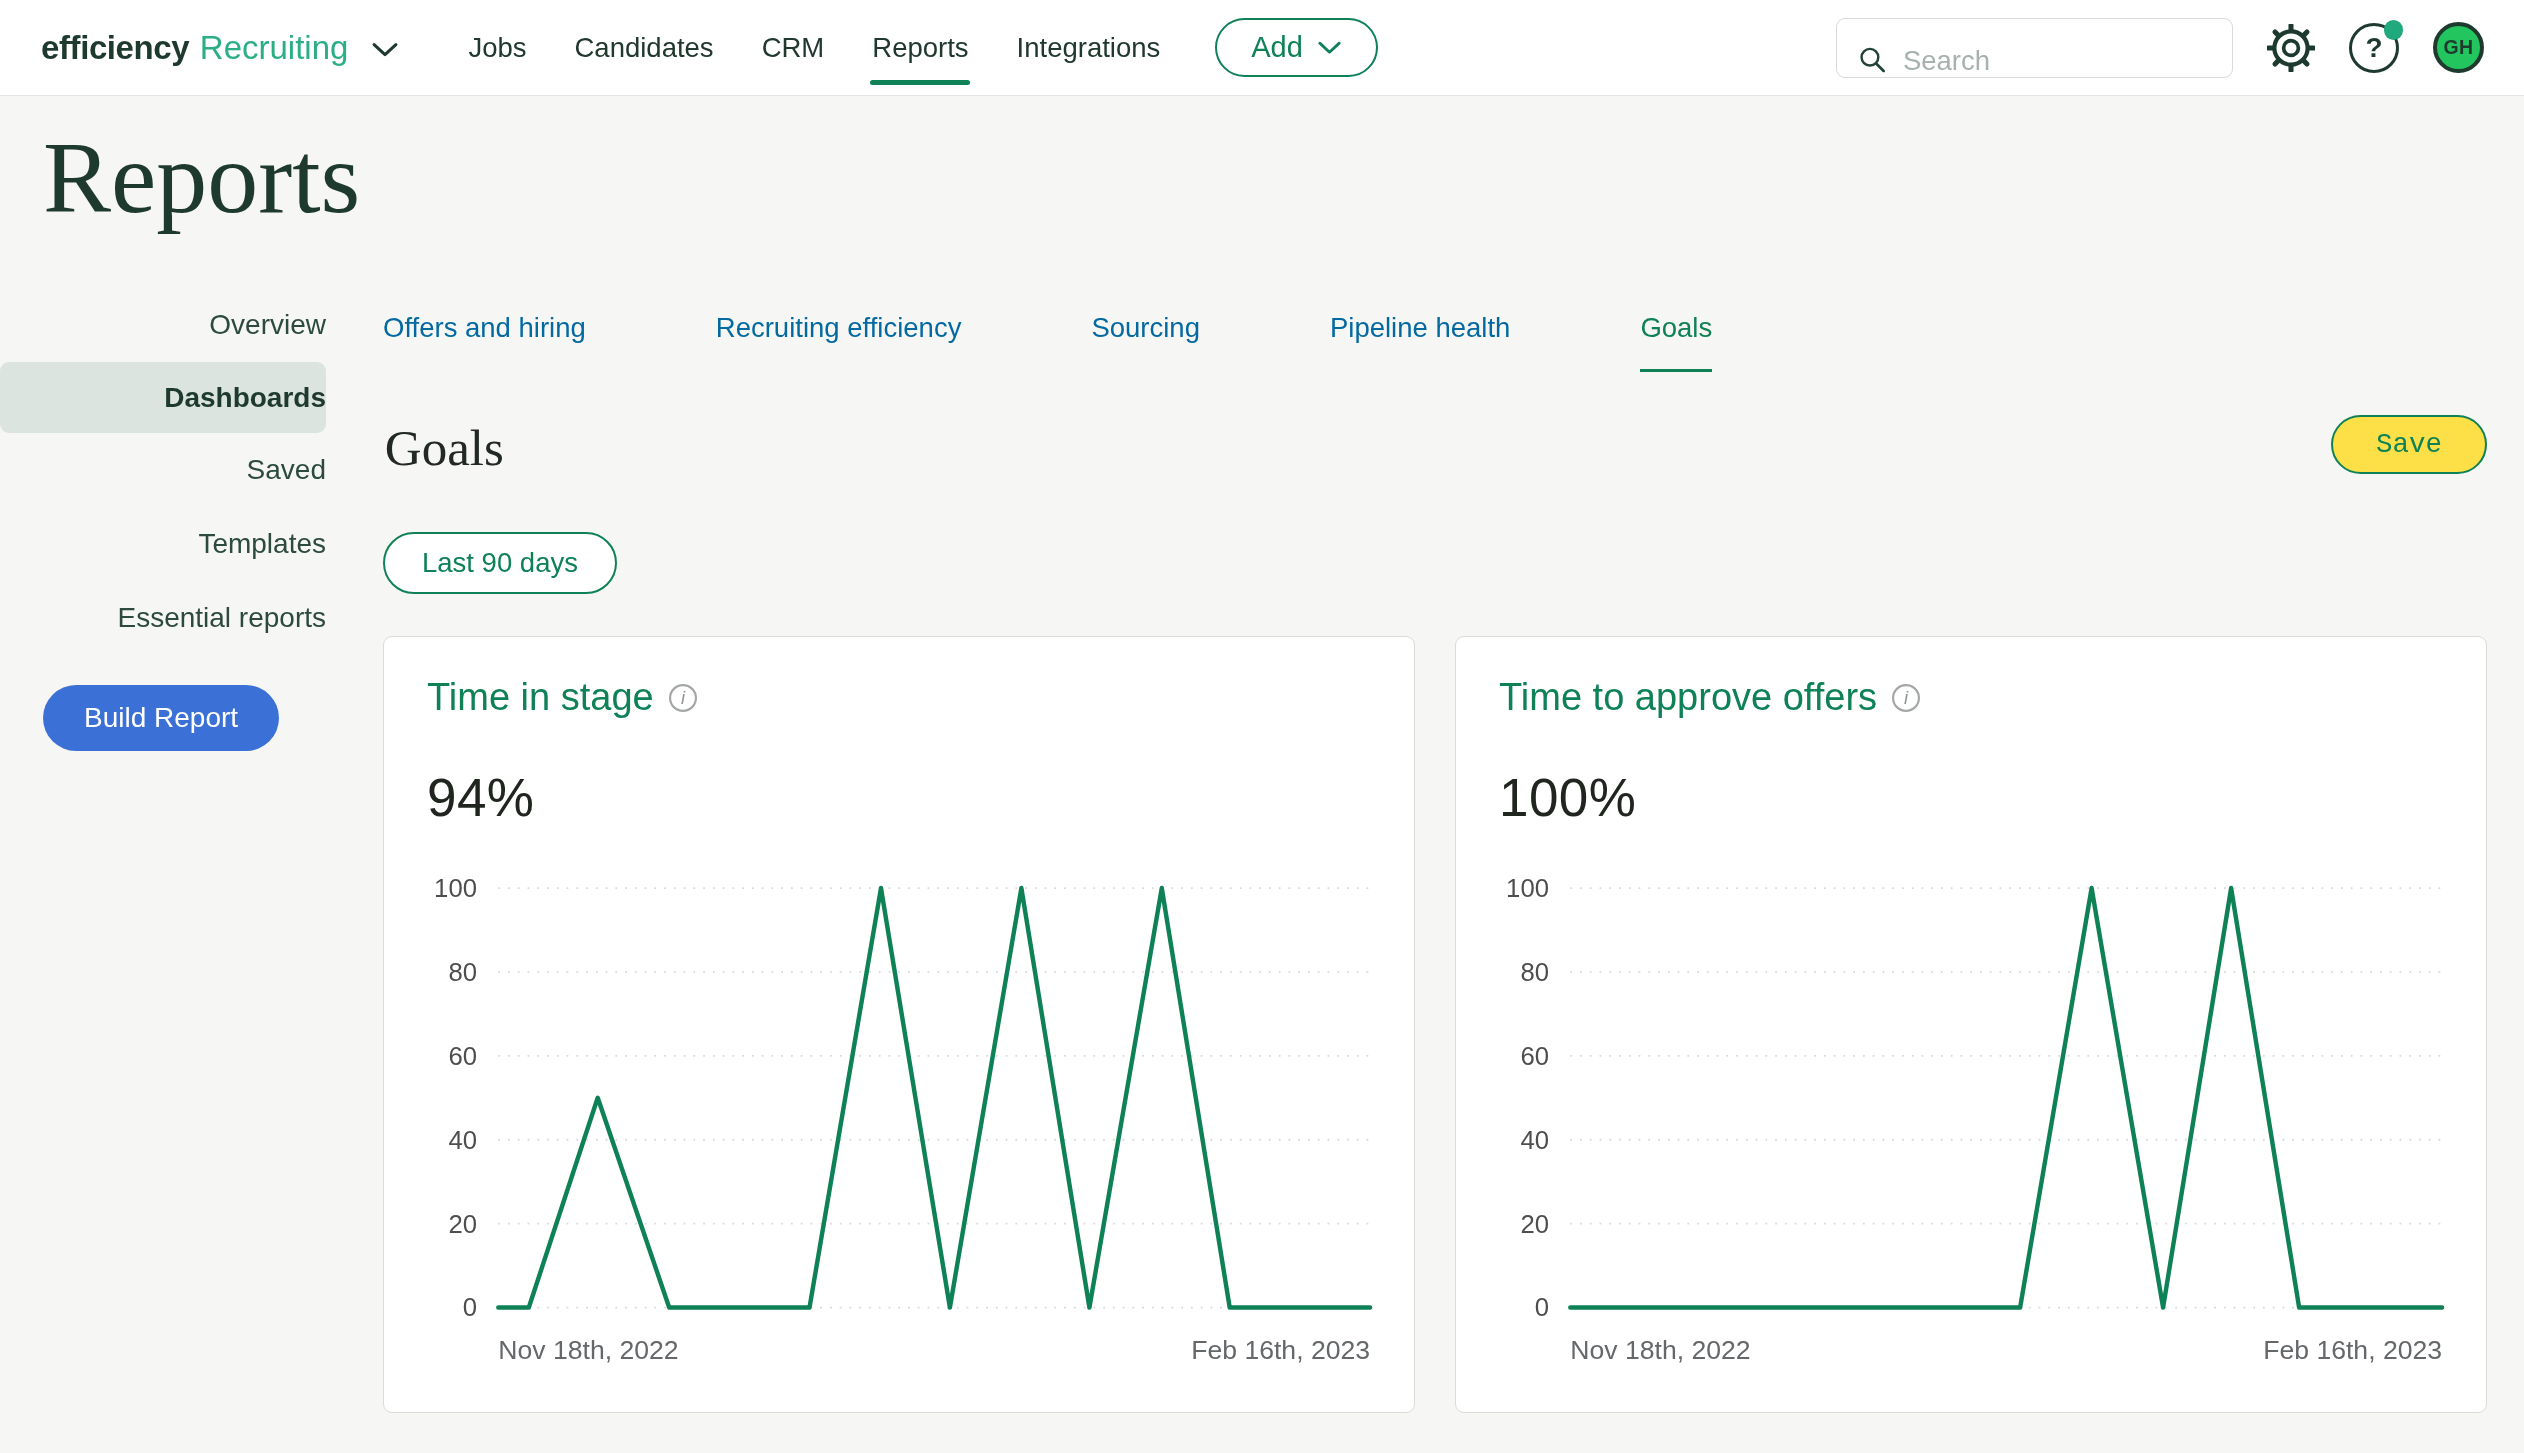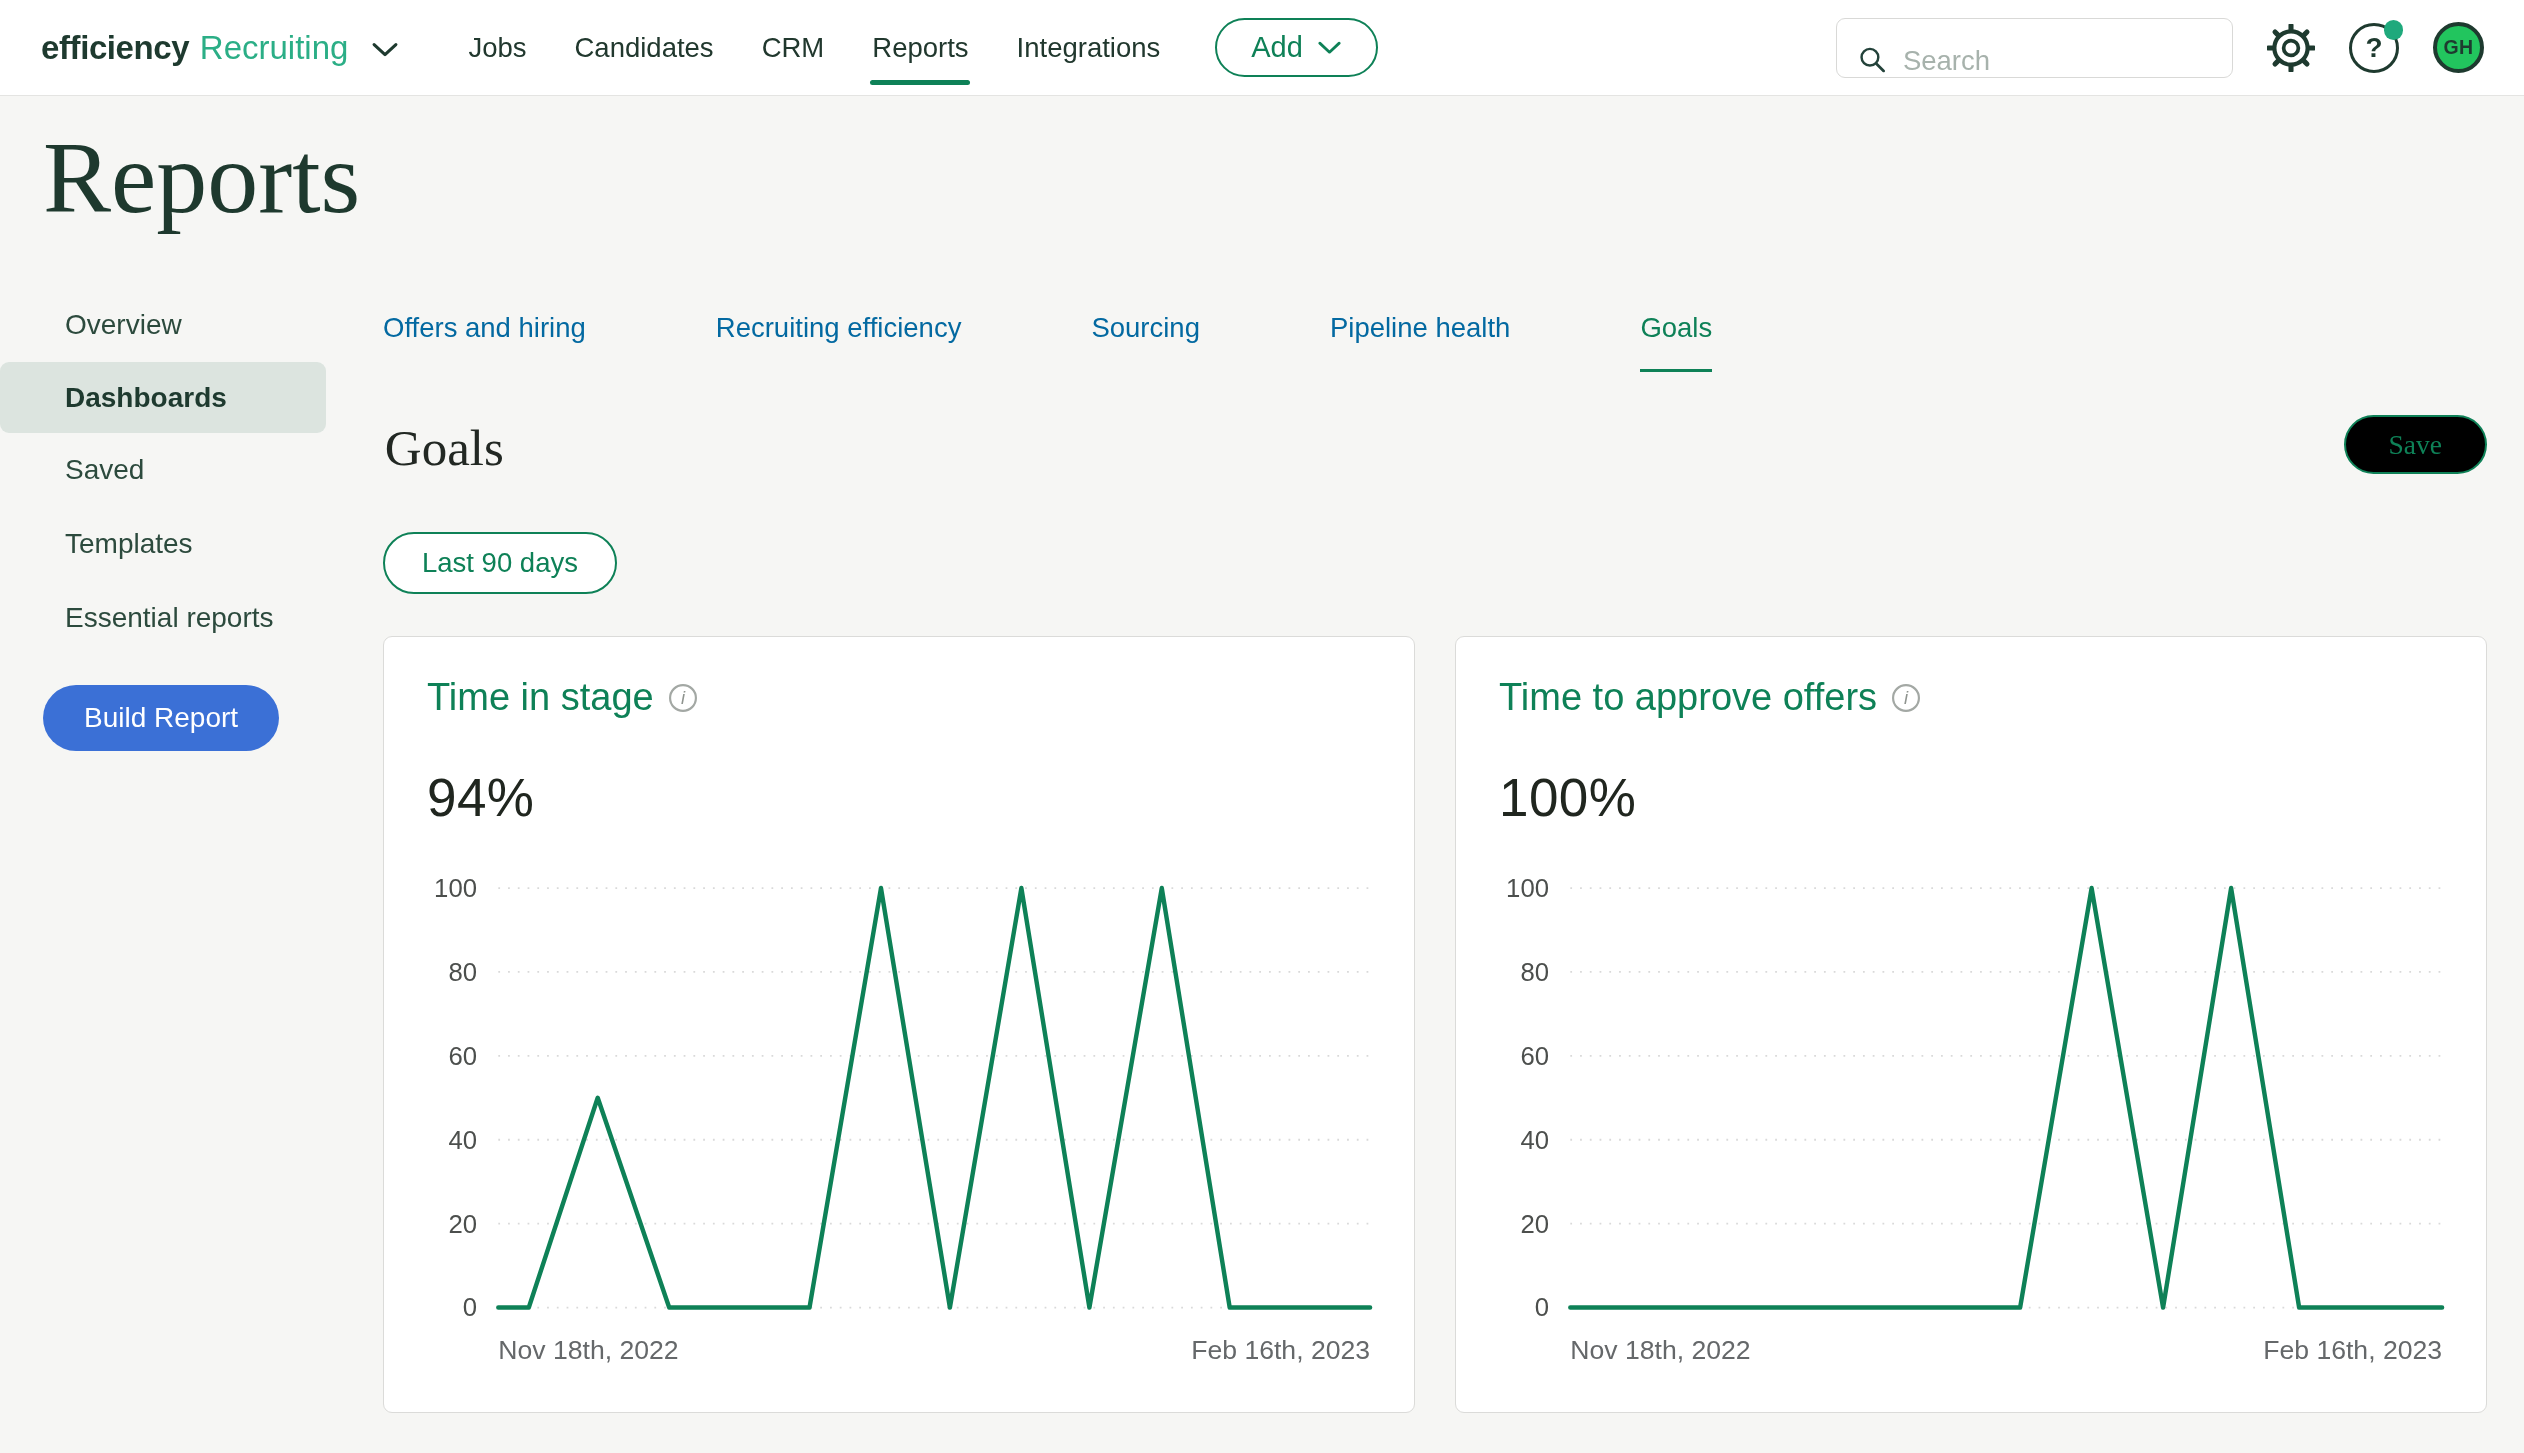--- a/index.html
+++ b/index.html
@@ -67,21 +67,21 @@
   .page-title {
     position:absolute; left:43px; top:122px;
     font-family:"Liberation Serif","DejaVu Serif",serif;
     font-weight:400; font-size:102px; line-height:1.1; color:#1e392e;
   }
 
   
   .sidebar { position:absolute; left:0; top:288px; width:326px; }
   .side-item {
     height:74px; line-height:74px; padding-left:65px;
-    font-size:28px; color:#2c4a3d; cursor:pointer; white-space:nowrap;
+    font-size:28px; color:#2c4a3d; cursor:pointer; white-space:nowrap;text-align:right;
   }
   .side-item.active {
     background:#dce4df; border-radius:9px; font-weight:700; color:#1e3a2f; height:71px; line-height:71px;
   }
   .build-btn {
     position:absolute; left:43px; top:397px;
     height:66px; padding:0 41px; border:none; border-radius:35px;
     background:#3b70d6; color:#ffffff; font-size:28px; cursor:pointer;
     font-family:"Liberation Sans","DejaVu Sans",sans-serif;
   }
@@ -95,24 +95,24 @@
     content:""; position:absolute; left:0; right:0; bottom:-28px;
     height:3.5px; background:#0e8157;
   }
   .section-title {
     position:absolute; top:419px; left:1.8px;
     font-family:"Liberation Serif","DejaVu Serif",serif;
     font-weight:400; font-size:51px; color:#222823;
   }
   .save-btn {
     position:absolute; top:415px; right:0;
-    height:59px; padding:0 43px; background:#000000;
+    height:59px; padding:0 43px; background:#fde047;
     border:2.2px solid #0e8157; border-radius:30px;
     color:#0e8157; font-size:27.5px; cursor:pointer;
-    font-family:Liberation Serif, serif;
+    font-family:Liberation Mono, monospace;
   }
   .filter-pill {
     position:absolute; top:532px; left:0;
     height:62px; padding:0 37px; background:#ffffff;
     border:2.2px solid #0e8157; border-radius:34px;
     display:flex; align-items:center;
     color:#0e8157; font-size:27.5px; cursor:pointer;
     font-family:"Liberation Sans","DejaVu Sans",sans-serif;
   }
 

